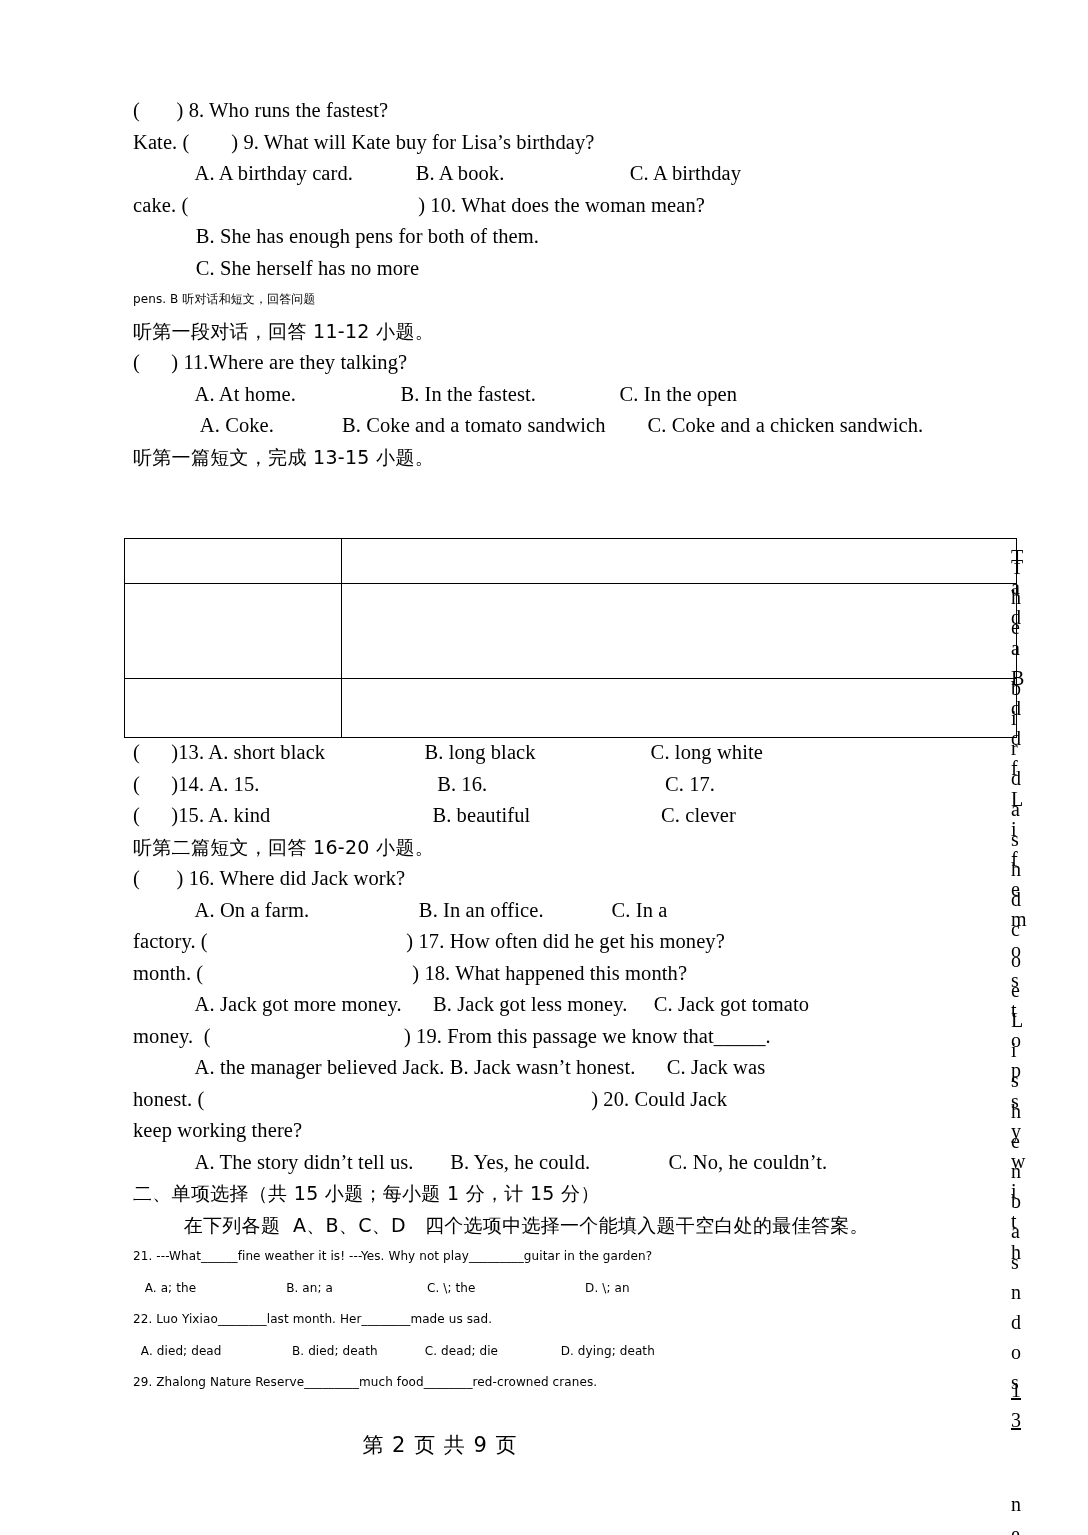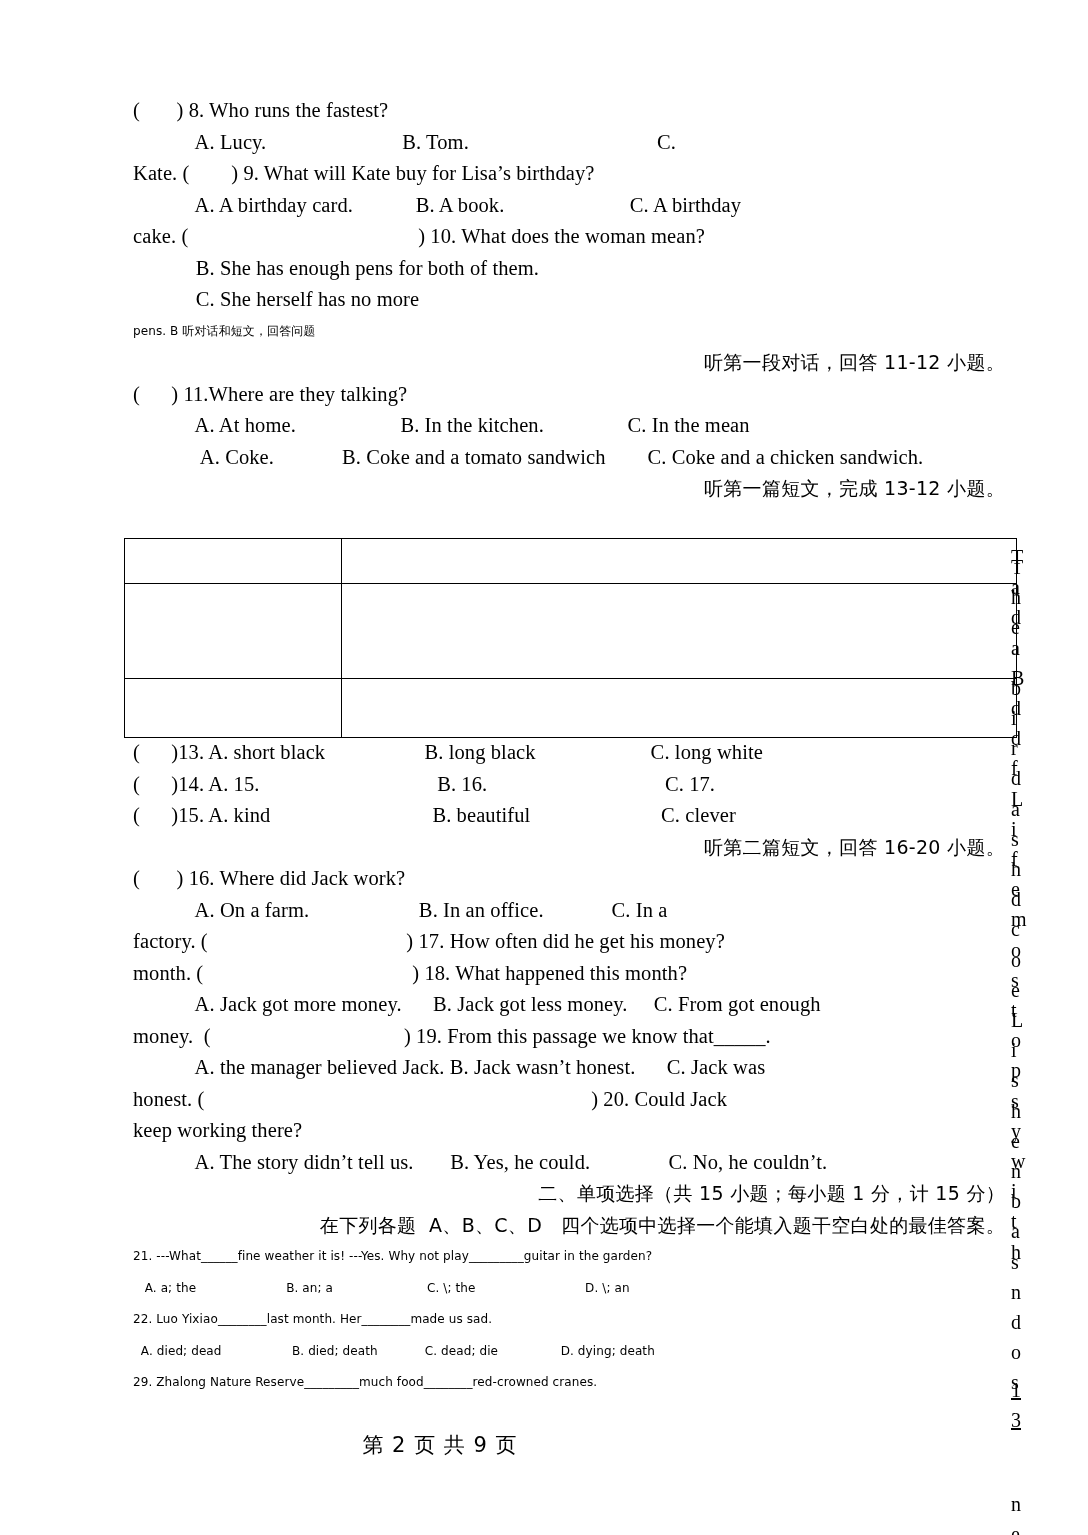--- a/index.html
+++ b/index.html
@@ -36,21 +36,20 @@
   .line {
     font-size: 20.5px;
     line-height: 31.5px;
     white-space: pre;
     letter-spacing: 0.1px;
   }
   .line.cn {
     font-family: "DejaVu Sans", "Liberation Sans", sans-serif;
     font-size: 19px;
     letter-spacing: 0.3px;
-    text-align: right;
   }
   .line.mix {
     font-family: "DejaVu Sans", "Liberation Sans", sans-serif;
     font-size: 12px;
   }
 
   
   #listening-table {
     position: absolute;
     left: 124px;
@@ -118,32 +117,31 @@
   }
 </style>
 </head>
 <body>
 
 <div id="page">
 
   <div id="content">
 
     <div class="line">(       ) 8. Who runs the fastest?</div>
-    <div class="line">            A. Lucy.                          B. Tom.                                    C.</div>
     <div class="line">Kate. (        ) 9. What will Kate buy for Lisa’s birthday?</div>
     <div class="line">            A. A birthday card.            B. A book.                        C. A birthday</div>
     <div class="line">cake. (                                            ) 10. What does the woman mean?</div>
     <div class="line">            B. She has enough pens for both of them.</div>
     <div class="line">            C. She herself has no more</div>
     <div class="line mix">pens. B 听对话和短文，回答问题</div>
     <div class="line cn">听第一段对话，回答 11-12 小题。</div>
     <div class="line">(      ) 11.Where are they talking?</div>
-    <div class="line">            A. At home.                    B. In the kitchen.                C. In the mean</div>
+    <div class="line">            A. At home.                    B. In the fastest.                C. In the open</div>
     <div class="line">             A. Coke.             B. Coke and a tomato sandwich        C. Coke and a chicken sandwich.</div>
-    <div class="line cn">听第一篇短文，完成 13-12 小题。</div>
+    <div class="line cn">听第一篇短文，完成 13-15 小题。</div>
 
   </div>
 
   <table id="listening-table">
     <tbody>
       <tr class="trow-1">
         <td class="tcol-a"></td>
         <td class="tcol-b"></td>
       </tr>
       <tr class="trow-2">
@@ -160,21 +158,21 @@
   <div id="content-lower" style="position:absolute; left:133px; top:730px; width:872px;">
 
     <div class="line">(      )13. A. short black                   B. long black                      C. long white</div>
     <div class="line">(      )14. A. 15.                                  B. 16.                                  C. 17.</div>
     <div class="line">(      )15. A. kind                               B. beautiful                         C. clever</div>
     <div class="line cn">听第二篇短文，回答 16-20 小题。</div>
     <div class="line">(       ) 16. Where did Jack work?</div>
     <div class="line">            A. On a farm.                     B. In an office.             C. In a</div>
     <div class="line">factory. (                                      ) 17. How often did he get his money?</div>
     <div class="line">month. (                                        ) 18. What happened this month?</div>
-    <div class="line">            A. Jack got more money.      B. Jack got less money.     C. From got enough</div>
+    <div class="line">            A. Jack got more money.      B. Jack got less money.     C. Jack got tomato</div>
     <div class="line">money.  (                                     ) 19. From this passage we know that_____.</div>
     <div class="line">            A. the manager believed Jack. B. Jack wasn’t honest.      C. Jack was</div>
     <div class="line">honest. (                                                                          ) 20. Could Jack</div>
     <div class="line">keep working there?</div>
     <div class="line">            A. The story didn’t tell us.       B. Yes, he could.               C. No, he couldn’t.</div>
     <div class="line cn">二、单项选择（共 15 小题；每小题 1 分，计 15 分）</div>
     <div class="line cn">        在下列各题  A、B、C、D   四个选项中选择一个能填入题干空白处的最佳答案。</div>
     <div class="line mix">21. ---What______fine weather it is! ---Yes. Why not play_________guitar in the garden?</div>
     <div class="line mix">   A. a; the                       B. an; a                        C. \; the                            D. \; an</div>
     <div class="line mix">22. Luo Yixiao________last month. Her________made us sad.</div>

